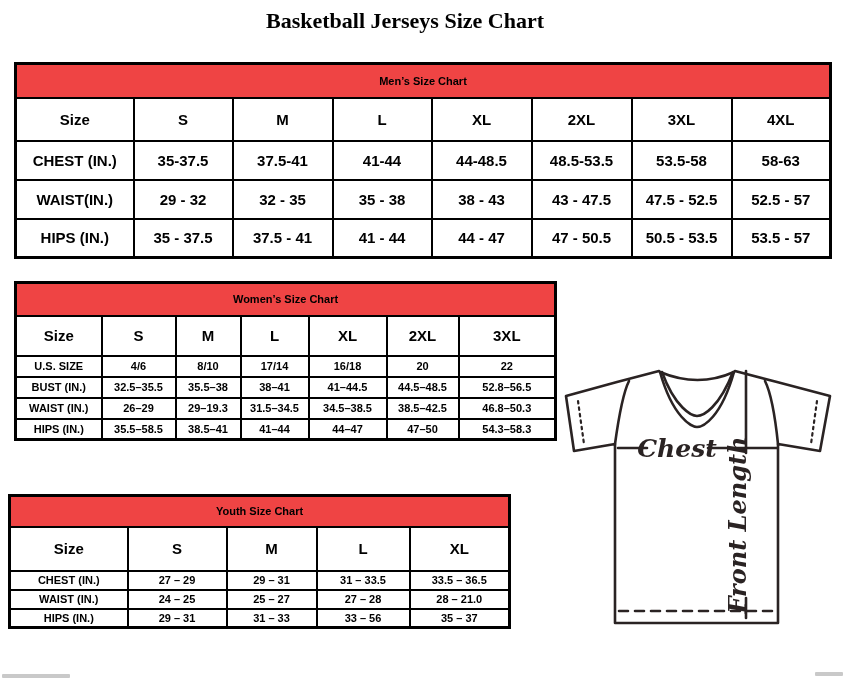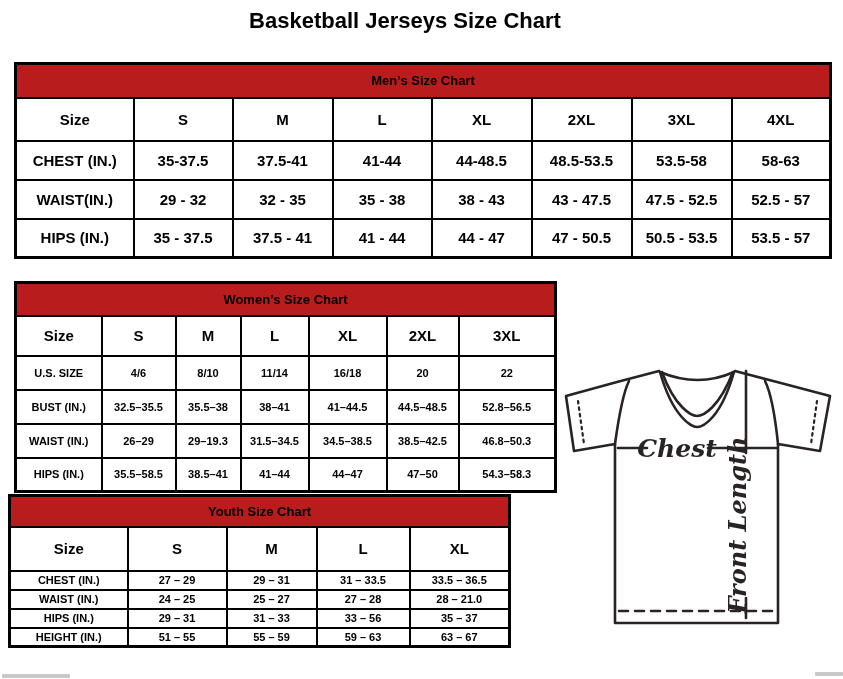--- a/index.html
+++ b/index.html
@@ -9,49 +9,50 @@
     width:843px; height:679px;
     overflow:hidden;
     font-family:"Liberation Sans", sans-serif;
     color:#000;
   }
   .page-title {
     position:absolute; left:0; top:8px; width:810px;
     text-align:center;
     font-size:22px; font-weight:bold;
     letter-spacing:0px;
+    font-family:Liberation Serif, serif;
   }
   table.chart {
     position:absolute;
     border-collapse:collapse;
     table-layout:fixed;
     border:3px solid #000;
   }
   table.chart th, table.chart td {
     border:2px solid #000;
     text-align:center;
     vertical-align:middle;
     font-weight:bold;
     overflow:hidden;
     white-space:nowrap;
   }
   th.caption {
-    background:#b91c1c;
-    font-size:13px;
+    background:#ef4444;
+    font-size:11px;
   }
   
   #mens { left:14px; top:62px; width:815px; }
   #mens th.caption { height:34px; }
   #mens tbody tr.colhead th { height:43px; font-size:15px; }
   #mens tbody tr.datarow td { height:39px; font-size:15px; }
   
   #womens { left:14px; top:281px; width:540px; }
   #womens th.caption { height:33px; }
   #womens tbody tr.colhead th { height:40px; font-size:15px; }
-  #womens tbody tr.datarow td { height:34px; font-size:11px; }
+  #womens tbody tr.datarow td { height:21px; font-size:11px; }
   
   #youth { left:8px; top:494px; width:500px; }
   #youth th.caption { height:31px; }
   #youth tbody tr.colhead th { height:44px; font-size:15px; }
   #youth tbody tr.datarow td { height:19px; font-size:11px; }
   
   #diagram { position:absolute; left:556px; top:360px; }
   #diagram text {
     font-family:"DejaVu Serif", serif;
     font-style:italic;
@@ -154,21 +155,21 @@
         <th>M</th>
         <th>L</th>
         <th>XL</th>
         <th>2XL</th>
         <th>3XL</th>
       </tr>
       <tr class="datarow">
         <td>U.S. SIZE</td>
         <td>4/6</td>
         <td>8/10</td>
-        <td>11/14</td>
+        <td>17/14</td>
         <td>16/18</td>
         <td>20</td>
         <td>22</td>
       </tr>
       <tr class="datarow">
         <td>BUST (IN.)</td>
         <td>32.5–35.5</td>
         <td>35.5–38</td>
         <td>38–41</td>
         <td>41–44.5</td>
@@ -231,27 +232,20 @@
         <td>27 – 28</td>
         <td>28 – 21.0</td>
       </tr>
       <tr class="datarow">
         <td>HIPS (IN.)</td>
         <td>29 – 31</td>
         <td>31 – 33</td>
         <td>33 – 56</td>
         <td>35 – 37</td>
       </tr>
-      <tr class="datarow">
-        <td>HEIGHT (IN.)</td>
-        <td>51 – 55</td>
-        <td>55 – 59</td>
-        <td>59 – 63</td>
-        <td>63 – 67</td>
-      </tr>
     </tbody>
 </table>
 
 <svg id="diagram" width="287" height="305" viewBox="0 0 287 305">
   <g fill="none" stroke="#2a2323" stroke-width="2.6" stroke-linejoin="round" stroke-linecap="round">
 
     <path d="M103,11 L61,22 L10,36 L18,91 L59,84 L59,263 L222,263 L222,84 L264,91 L274,36 L221,22 L179,11"></path>
 
     <path d="M59,84 C63,55 67,33 73,21"></path>
     <path d="M222,84 C219,55 215,33 209,21"></path>

